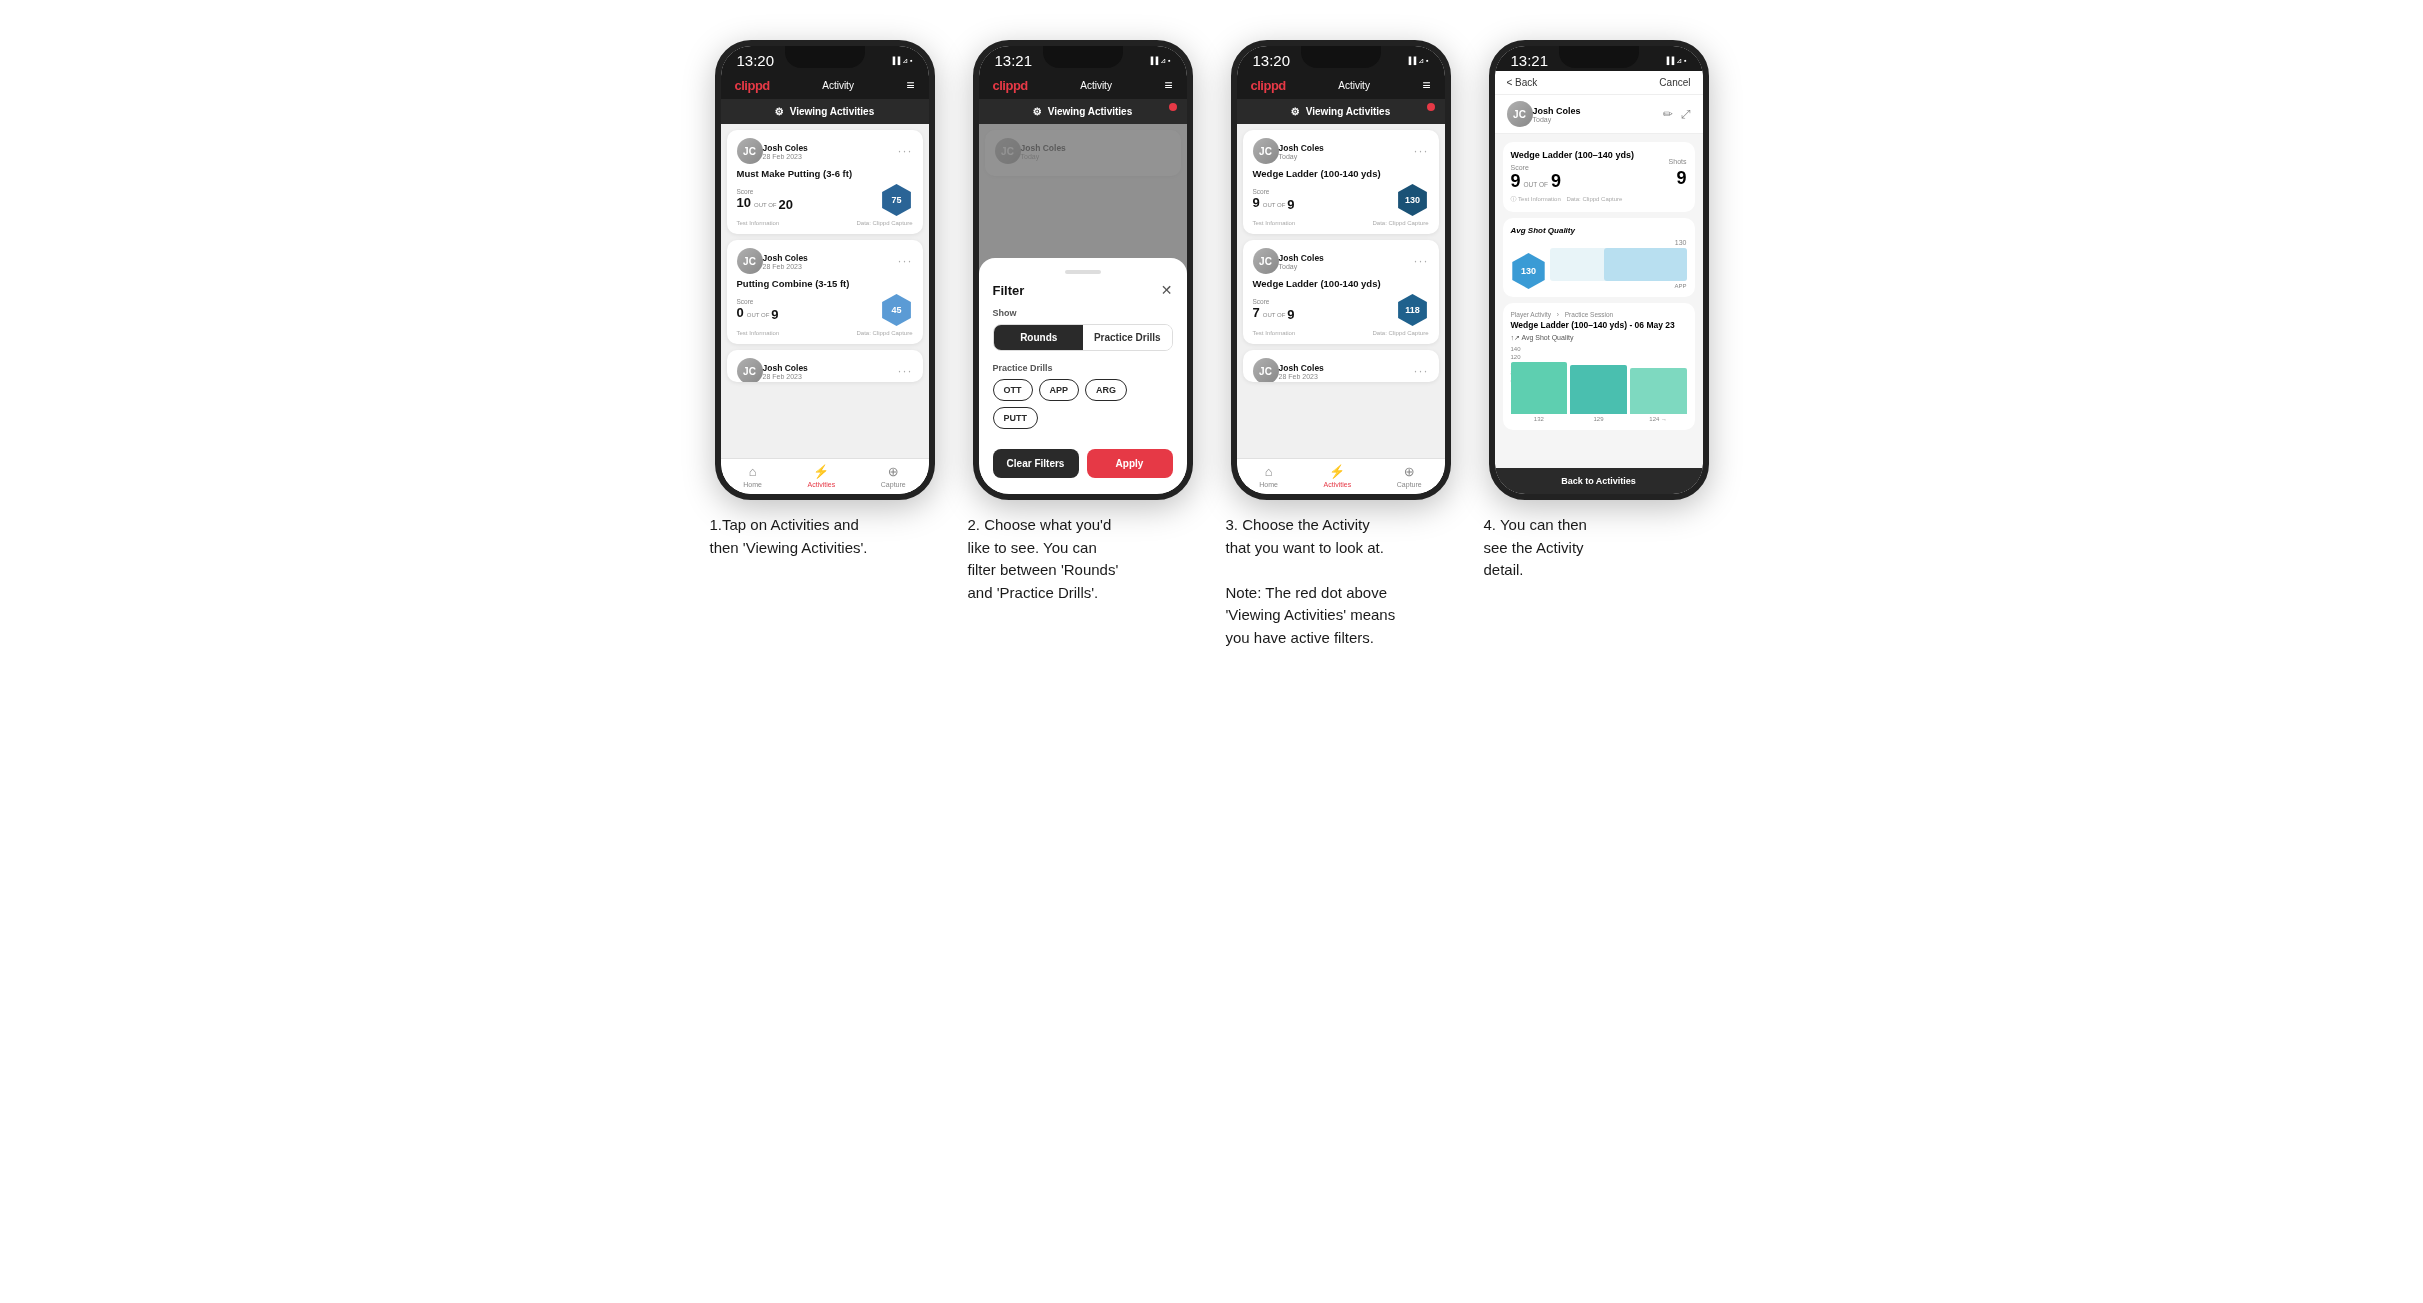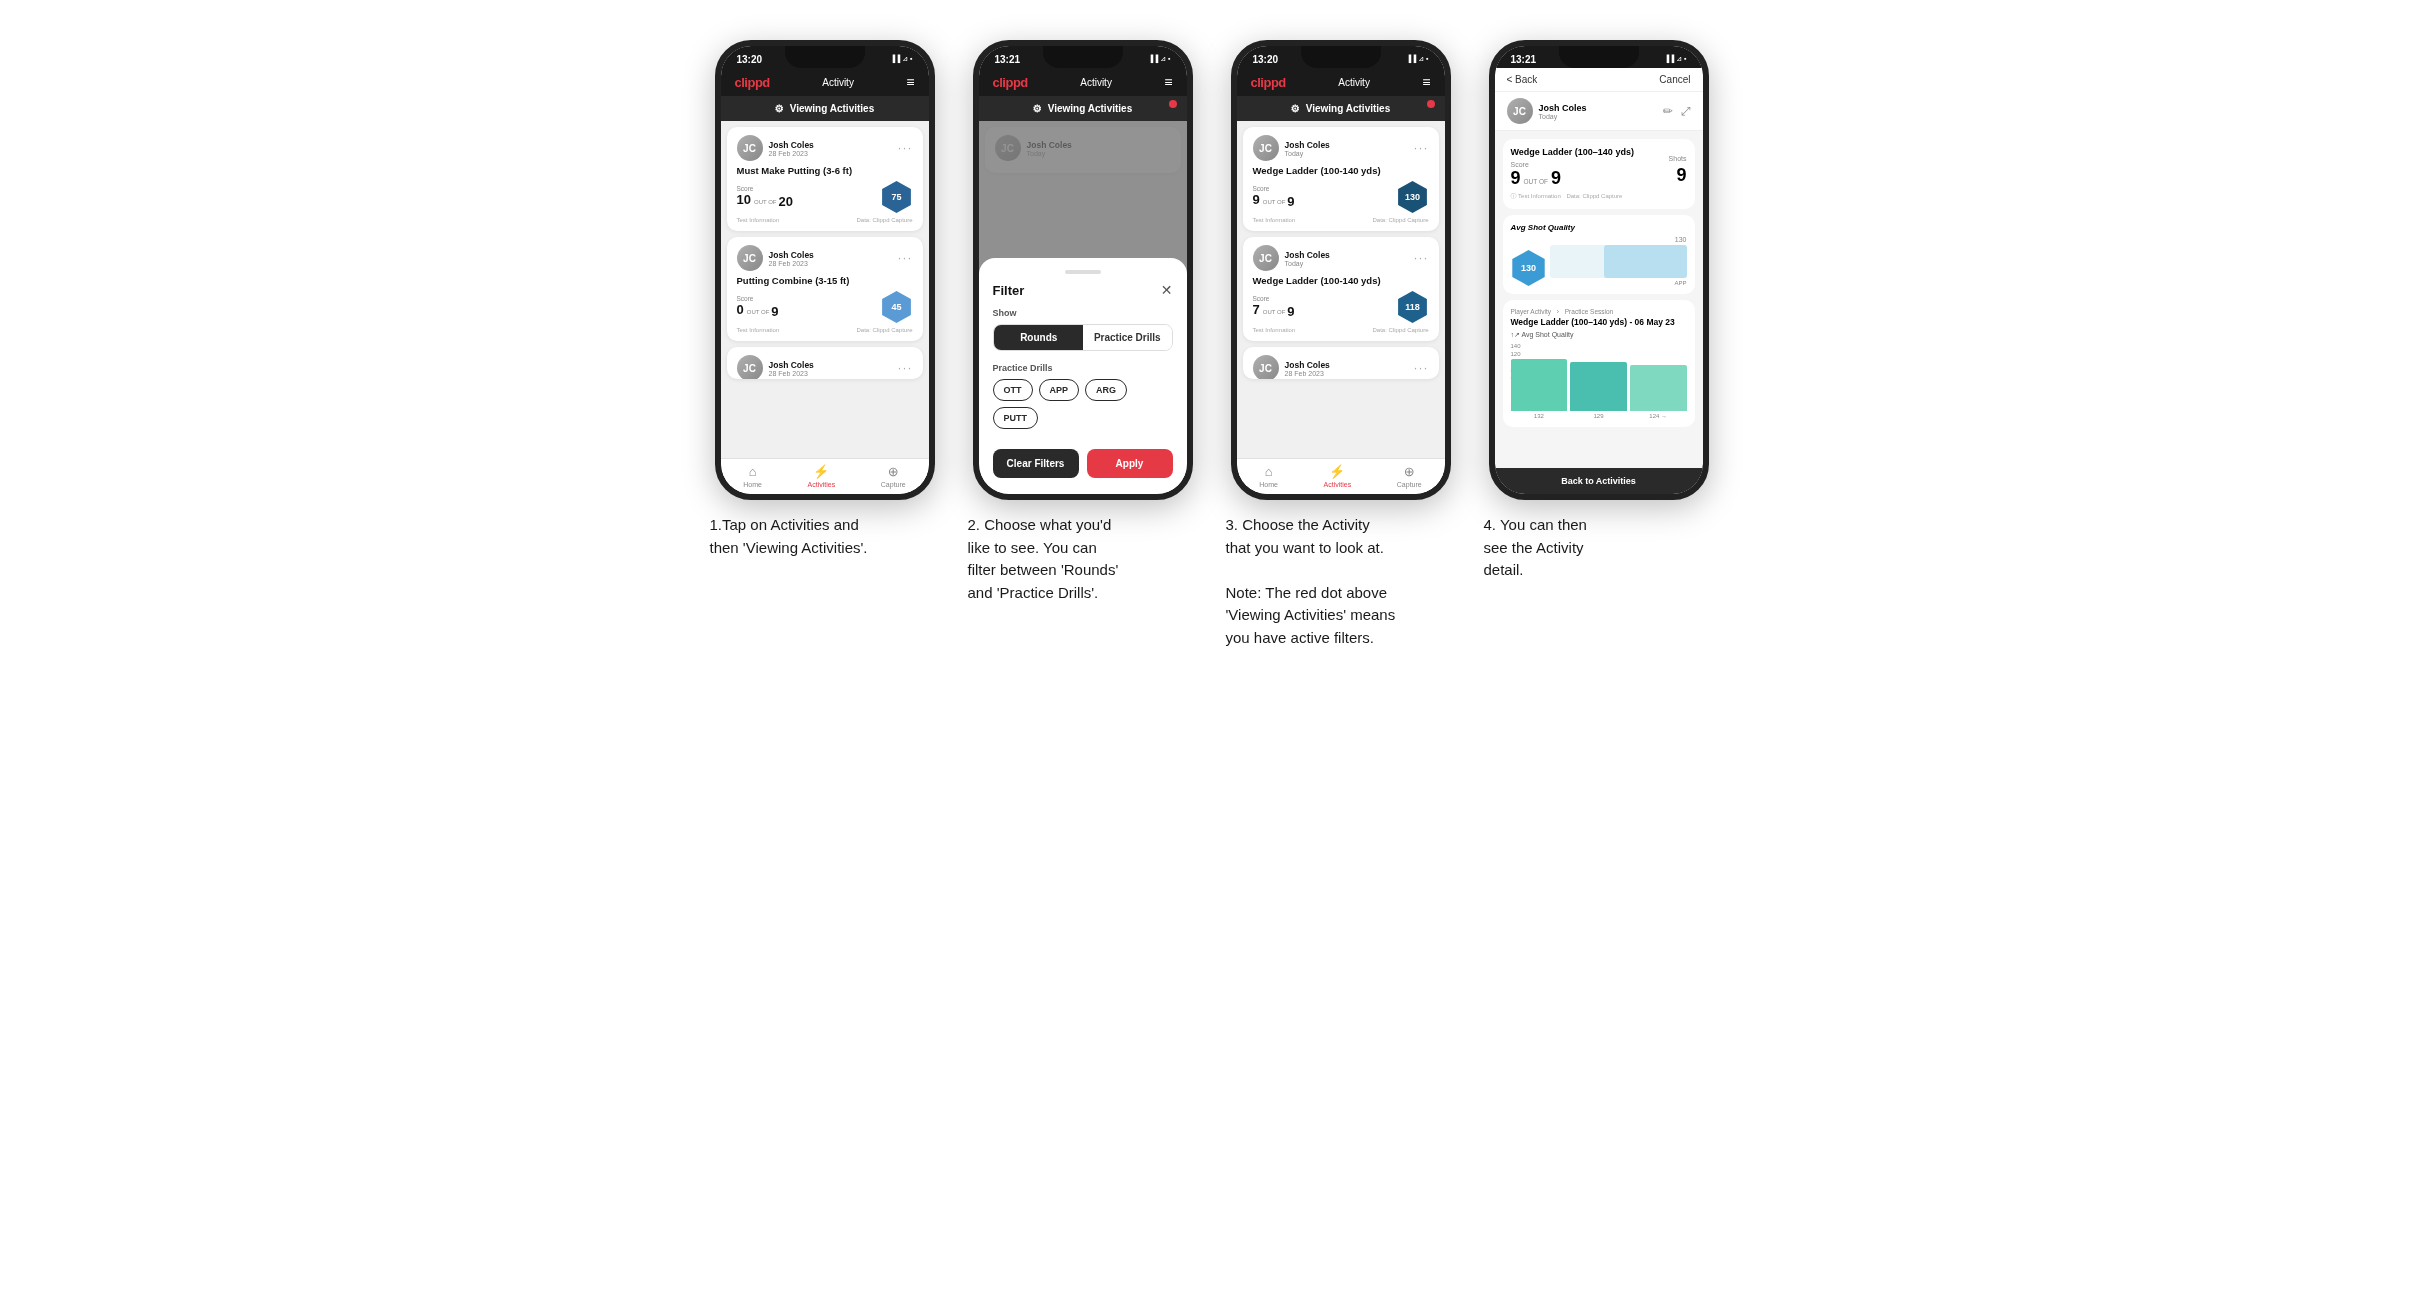--- a/index.html
+++ b/index.html
@@ -59,21 +59,21 @@
       background: #1a1a1a;
       color: white;
       font-size: 9px;
       padding: 6px 16px 2px;
       display: flex;
       justify-content: space-between;
       align-items: center;
       min-height: 22px;
       flex-shrink: 0;
     }
-    .status-time { font-weight: 700; font-size: 10px; }
+    .status-time { font-weight: 400; font-size: 15px; }
     .status-icons { display: flex; gap: 3px; align-items: center; font-size: 7px; }
     .nav-bar {
       background: #1a1a1a;
       color: white;
       display: flex;
       align-items: center;
       justify-content: space-between;
       padding: 6px 14px;
       flex-shrink: 0;
     }
@@ -124,21 +124,20 @@
     }
     .card-header {
       display: flex;
       align-items: center;
       justify-content: space-between;
       margin-bottom: 4px;
     }
     .card-user {
       display: flex;
       align-items: center;
-      gap: 6px;
     }
     .avatar {
       width: 26px;
       height: 26px;
       border-radius: 50%;
       background: #ddd;
       overflow: hidden;
       flex-shrink: 0;
     }
     .avatar-inner {

